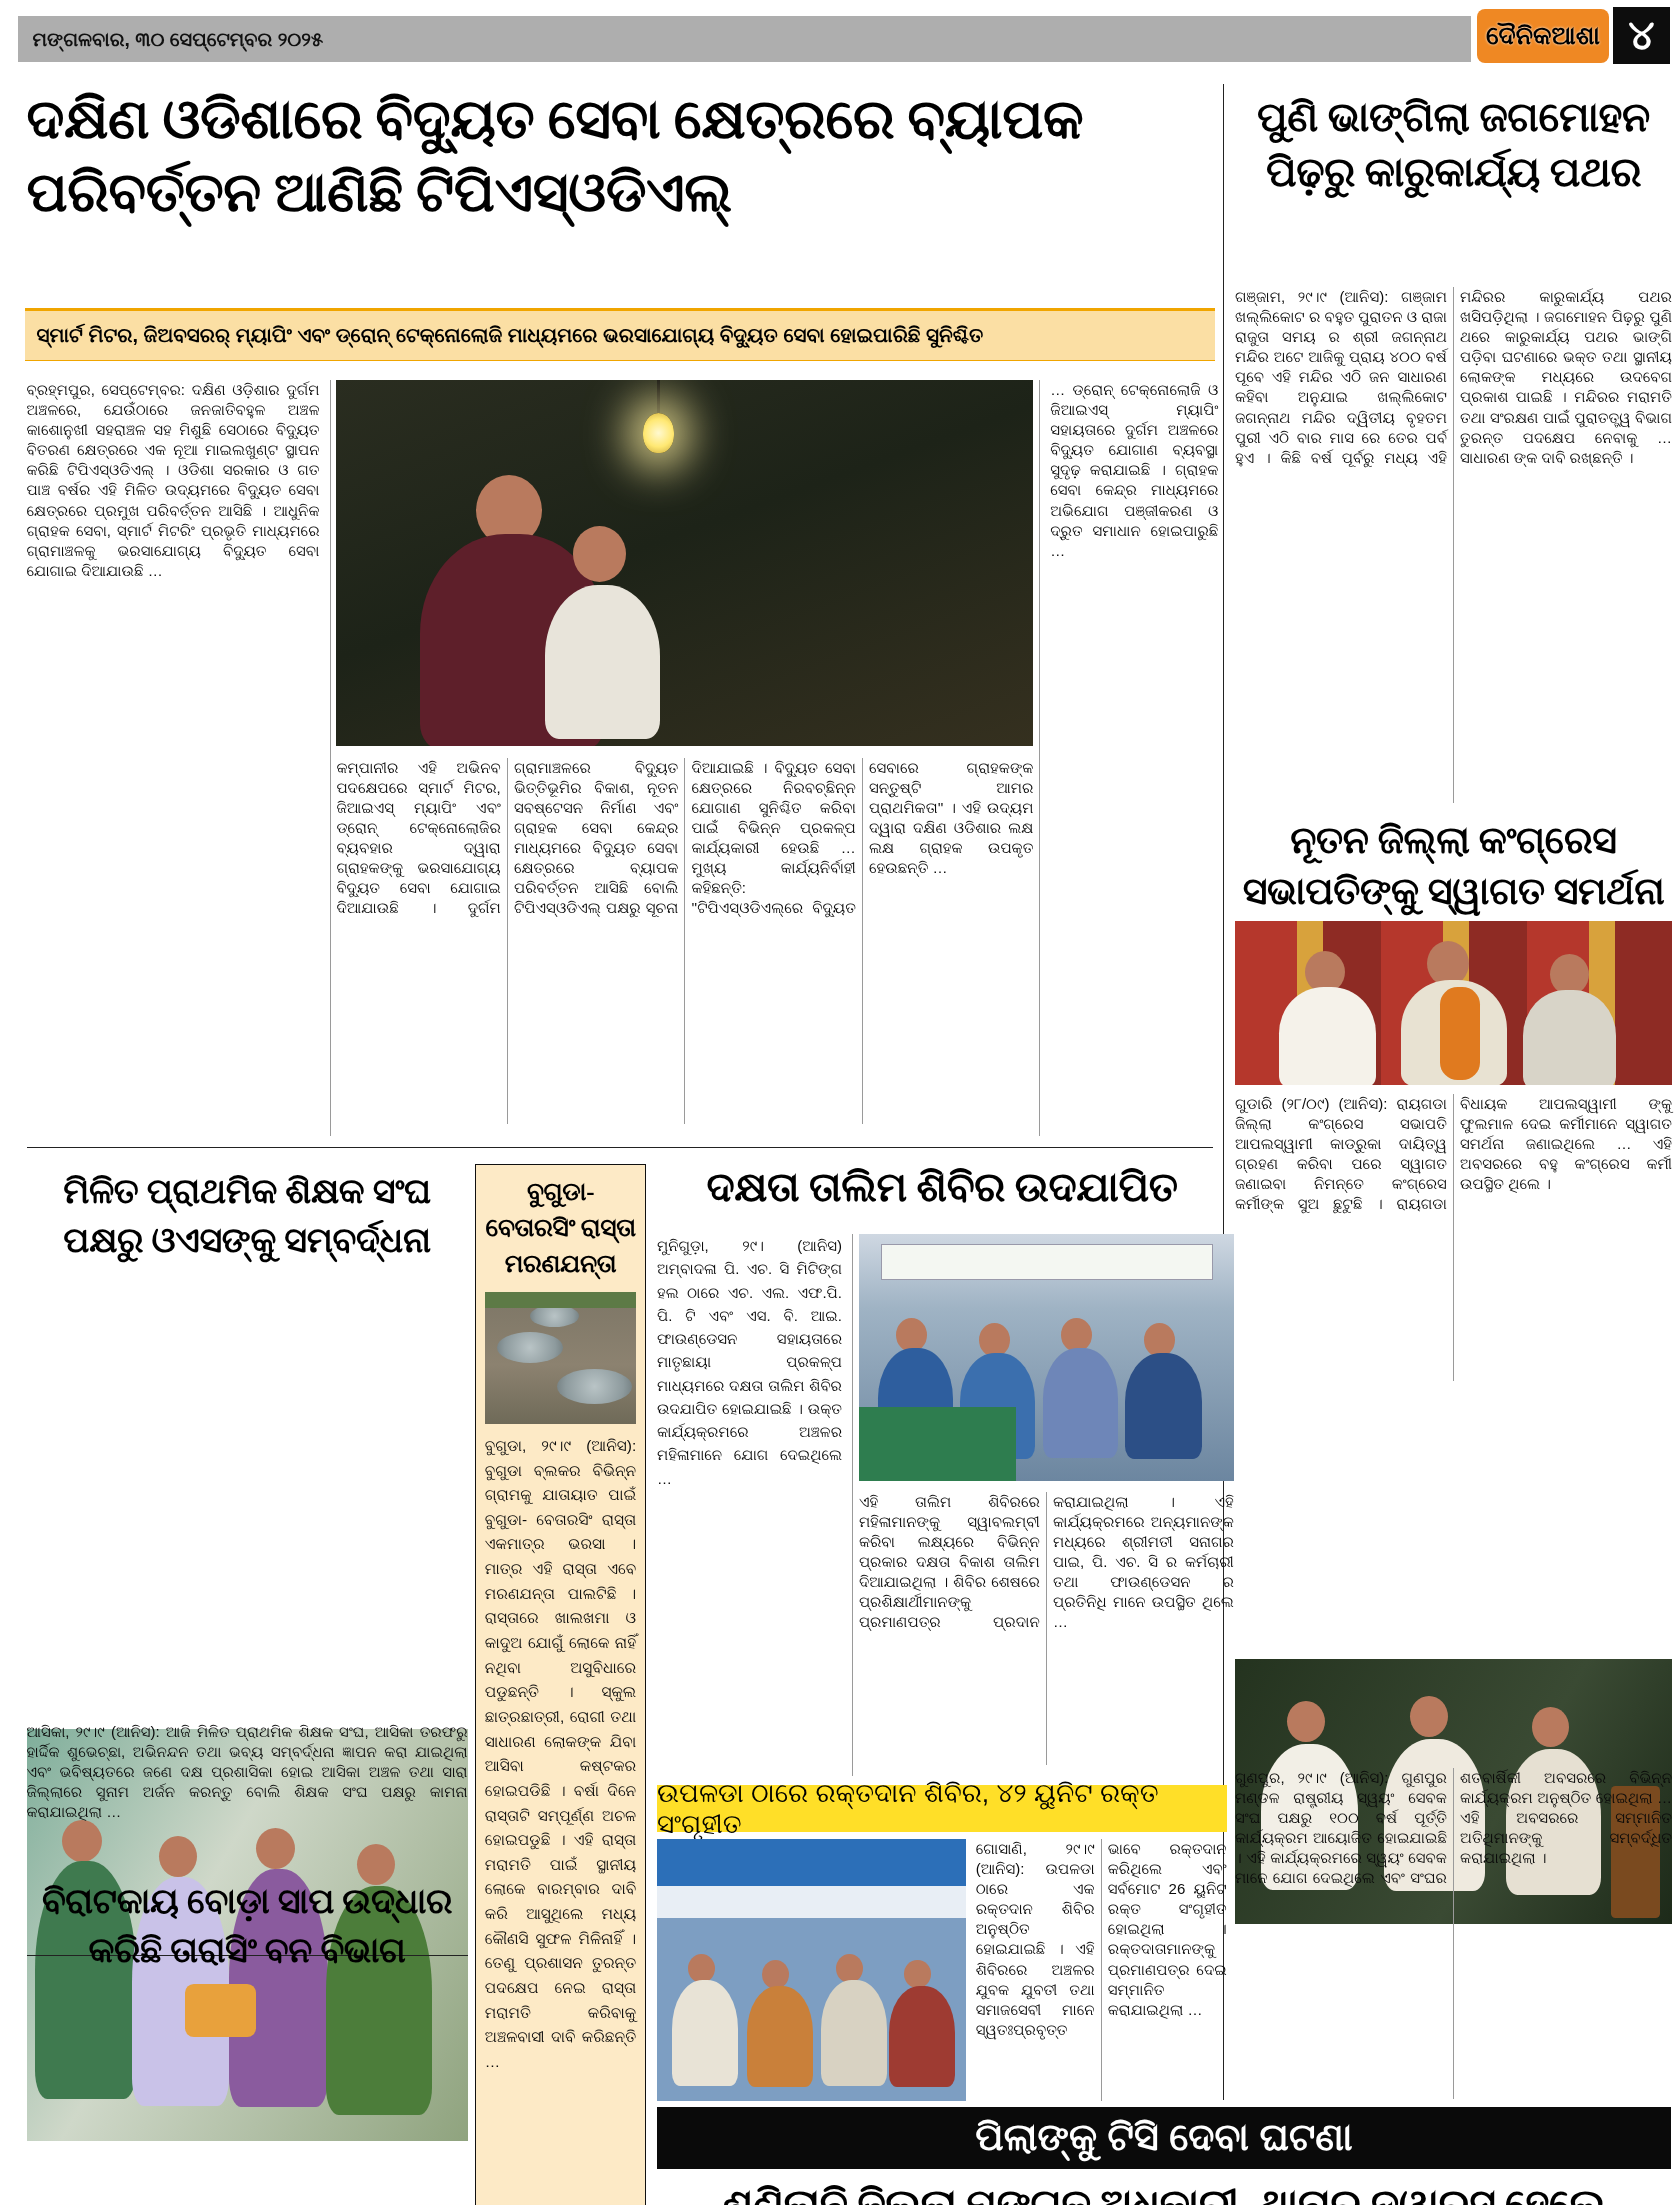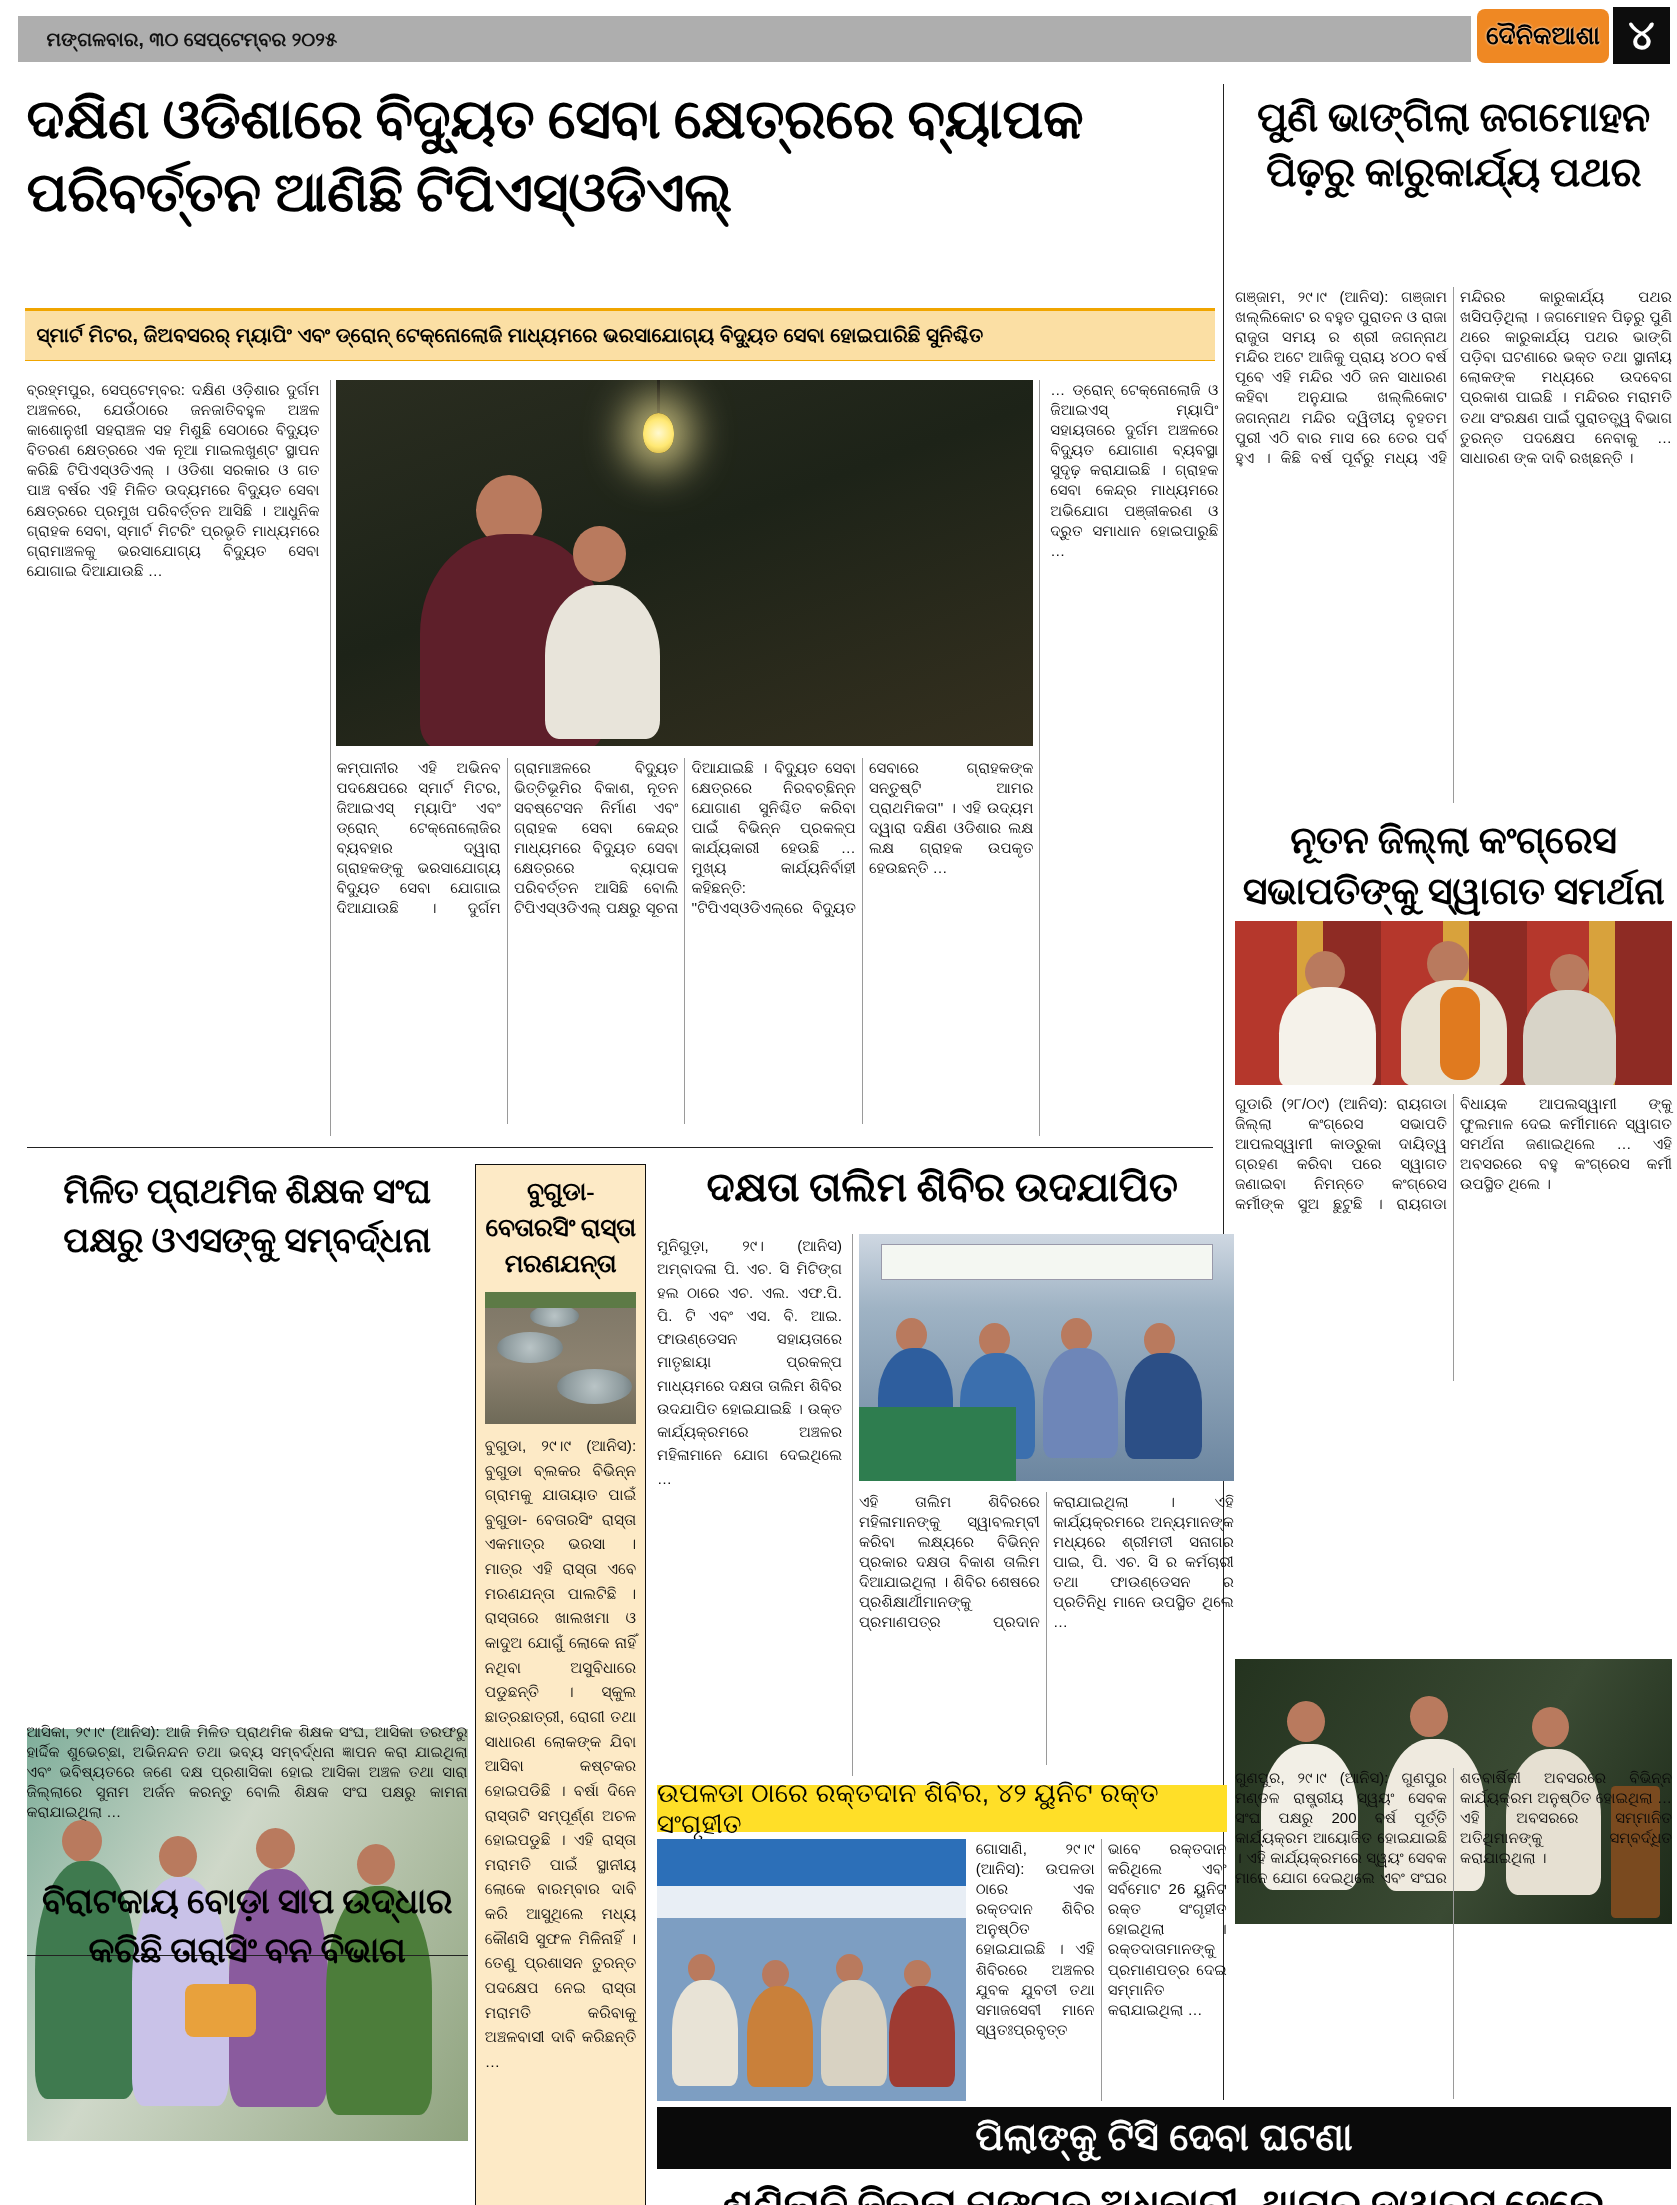--- a/index.html
+++ b/index.html
@@ -1,21 +1,21 @@
 <!DOCTYPE html>
 <html style="font-size:7px"><head>
 <meta charset="utf-8">
 <style>
   html,body{margin:0;padding:0;background:#ffffff;}
   #page{position:relative;width:1678px;height:2709px;background:#ffffff;
         font-family:"Liberation Sans","DejaVu Sans",sans-serif;color:#000;overflow:hidden;}
   .abs{position:absolute;}
   
   .topbar{background:#aeaeae;display:flex;align-items:center;}
-  .topbar .date{font-size:19.4px;font-weight:bold;padding-left:29px;color:#111;}
+  .topbar .date{font-size:19.4px;font-weight:bold;padding-left:15px;color:#111;}
   .masthead{background:#ef8823;border-radius:8px;display:flex;align-items:center;justify-content:center;
             font-size:25px;font-weight:900;color:#000000;text-shadow:0 0 2.6px #fff;}
   .pagenum{background:#0d0d0d;display:flex;align-items:center;justify-content:center;
            color:#fff;font-size:41px;font-weight:bold;}
   
   .hl{font-weight:900;color:#000;letter-spacing:-0.4px;font-family:Liberation Serif, serif;}
   .hl-xl{font-size:55px;line-height:1.32;}
   .hl-rail1{font-size:41px;line-height:1.35;text-align:center;}
   .hl-rail2{font-size:38px;line-height:1.35;text-align:center;}
   .hl-rail3{font-size:33px;line-height:1.35;text-align:center;}
@@ -105,21 +105,21 @@
 
   <div class="abs photo ph-rss" style="left:1235px;top:1495px;width:437px;height:265px;">
     <div class="head" style="left:12%;top:16%;width:38px;height:41px;"></div>
     <div class="fig" style="left:6%;top:32%;width:97px;height:146px;background:#f2efe6;"></div>
     <div class="head" style="left:40%;top:14%;width:38px;height:41px;"></div>
     <div class="fig" style="left:34%;top:30%;width:101px;height:152px;background:#efeadf;"></div>
     <div class="head" style="left:68%;top:18%;width:37px;height:40px;"></div>
     <div class="fig" style="left:62%;top:34%;width:95px;height:146px;background:#e6e0d2;"></div>
     <div class="fig" style="left:86%;top:48%;width:49px;height:132px;background:#7a4a1f;border-radius:4.4px;"></div>
   </div>
-  <div class="abs bt cols2" style="left:1235px;top:1768px;width:437px;height:331px;">ଗୁଣପୁର, ୨୯।୯ (ଆନିସ): ଗୁଣପୁର ମଣ୍ଡଳ ରାଷ୍ଟ୍ରୀୟ ସ୍ୱୟଂ ସେବକ ସଂଘ ପକ୍ଷରୁ 200 ବର୍ଷ ପୂର୍ତ୍ତି କାର୍ଯ୍ୟକ୍ରମ ଆୟୋଜିତ ହୋଇଯାଇଛି । ଏହି କାର୍ଯ୍ୟକ୍ରମରେ ସ୍ୱୟଂ ସେବକ ମାନେ ଯୋଗ ଦେଇଥିଲେ ଏବଂ ସଂଘର ଶତବାର୍ଷିକୀ ଅବସରରେ ବିଭିନ୍ନ କାର୍ଯ୍ୟକ୍ରମ ଅନୁଷ୍ଠିତ ହୋଇଥିଲା … ଏହି ଅବସରରେ ସମ୍ମାନିତ ଅତିଥିମାନଙ୍କୁ ସମ୍ବର୍ଦ୍ଧିତ କରାଯାଇଥିଲା ।</div>
+  <div class="abs bt cols2" style="left:1235px;top:1768px;width:437px;height:331px;">ଗୁଣପୁର, ୨୯।୯ (ଆନିସ): ଗୁଣପୁର ମଣ୍ଡଳ ରାଷ୍ଟ୍ରୀୟ ସ୍ୱୟଂ ସେବକ ସଂଘ ପକ୍ଷରୁ ୧୦୦ ବର୍ଷ ପୂର୍ତ୍ତି କାର୍ଯ୍ୟକ୍ରମ ଆୟୋଜିତ ହୋଇଯାଇଛି । ଏହି କାର୍ଯ୍ୟକ୍ରମରେ ସ୍ୱୟଂ ସେବକ ମାନେ ଯୋଗ ଦେଇଥିଲେ ଏବଂ ସଂଘର ଶତବାର୍ଷିକୀ ଅବସରରେ ବିଭିନ୍ନ କାର୍ଯ୍ୟକ୍ରମ ଅନୁଷ୍ଠିତ ହୋଇଥିଲା … ଏହି ଅବସରରେ ସମ୍ମାନିତ ଅତିଥିମାନଙ୍କୁ ସମ୍ବର୍ଦ୍ଧିତ କରାଯାଇଥିଲା ।</div>
 
   <div class="abs hl hl-left" style="left:26.5px;top:1167px;width:441px;">ମିଳିତ ପ୍ରାଥମିକ ଶିକ୍ଷକ ସଂଘ ପକ୍ଷରୁ ଓଏସଙ୍କୁ ସମ୍ବର୍ଦ୍ଧନା</div>
   <div class="abs photo ph-felici" style="left:26.5px;top:1300px;width:441px;height:412px;">
     <div class="head" style="left:8%;top:22%;width:40px;height:42px;"></div>
     <div class="fig" style="left:2%;top:32%;width:101px;height:238px;background:#3f7a4f;"></div>
     <div class="head" style="left:30%;top:26%;width:38px;height:41px;"></div>
     <div class="fig" style="left:24%;top:36%;width:97px;height:229px;background:#c9c2e8;"></div>
     <div class="head" style="left:52%;top:24%;width:39px;height:41px;"></div>
     <div class="fig" style="left:46%;top:34%;width:99px;height:238px;background:#8a5b9e;"></div>
     <div class="head" style="left:75%;top:28%;width:38px;height:41px;"></div>

